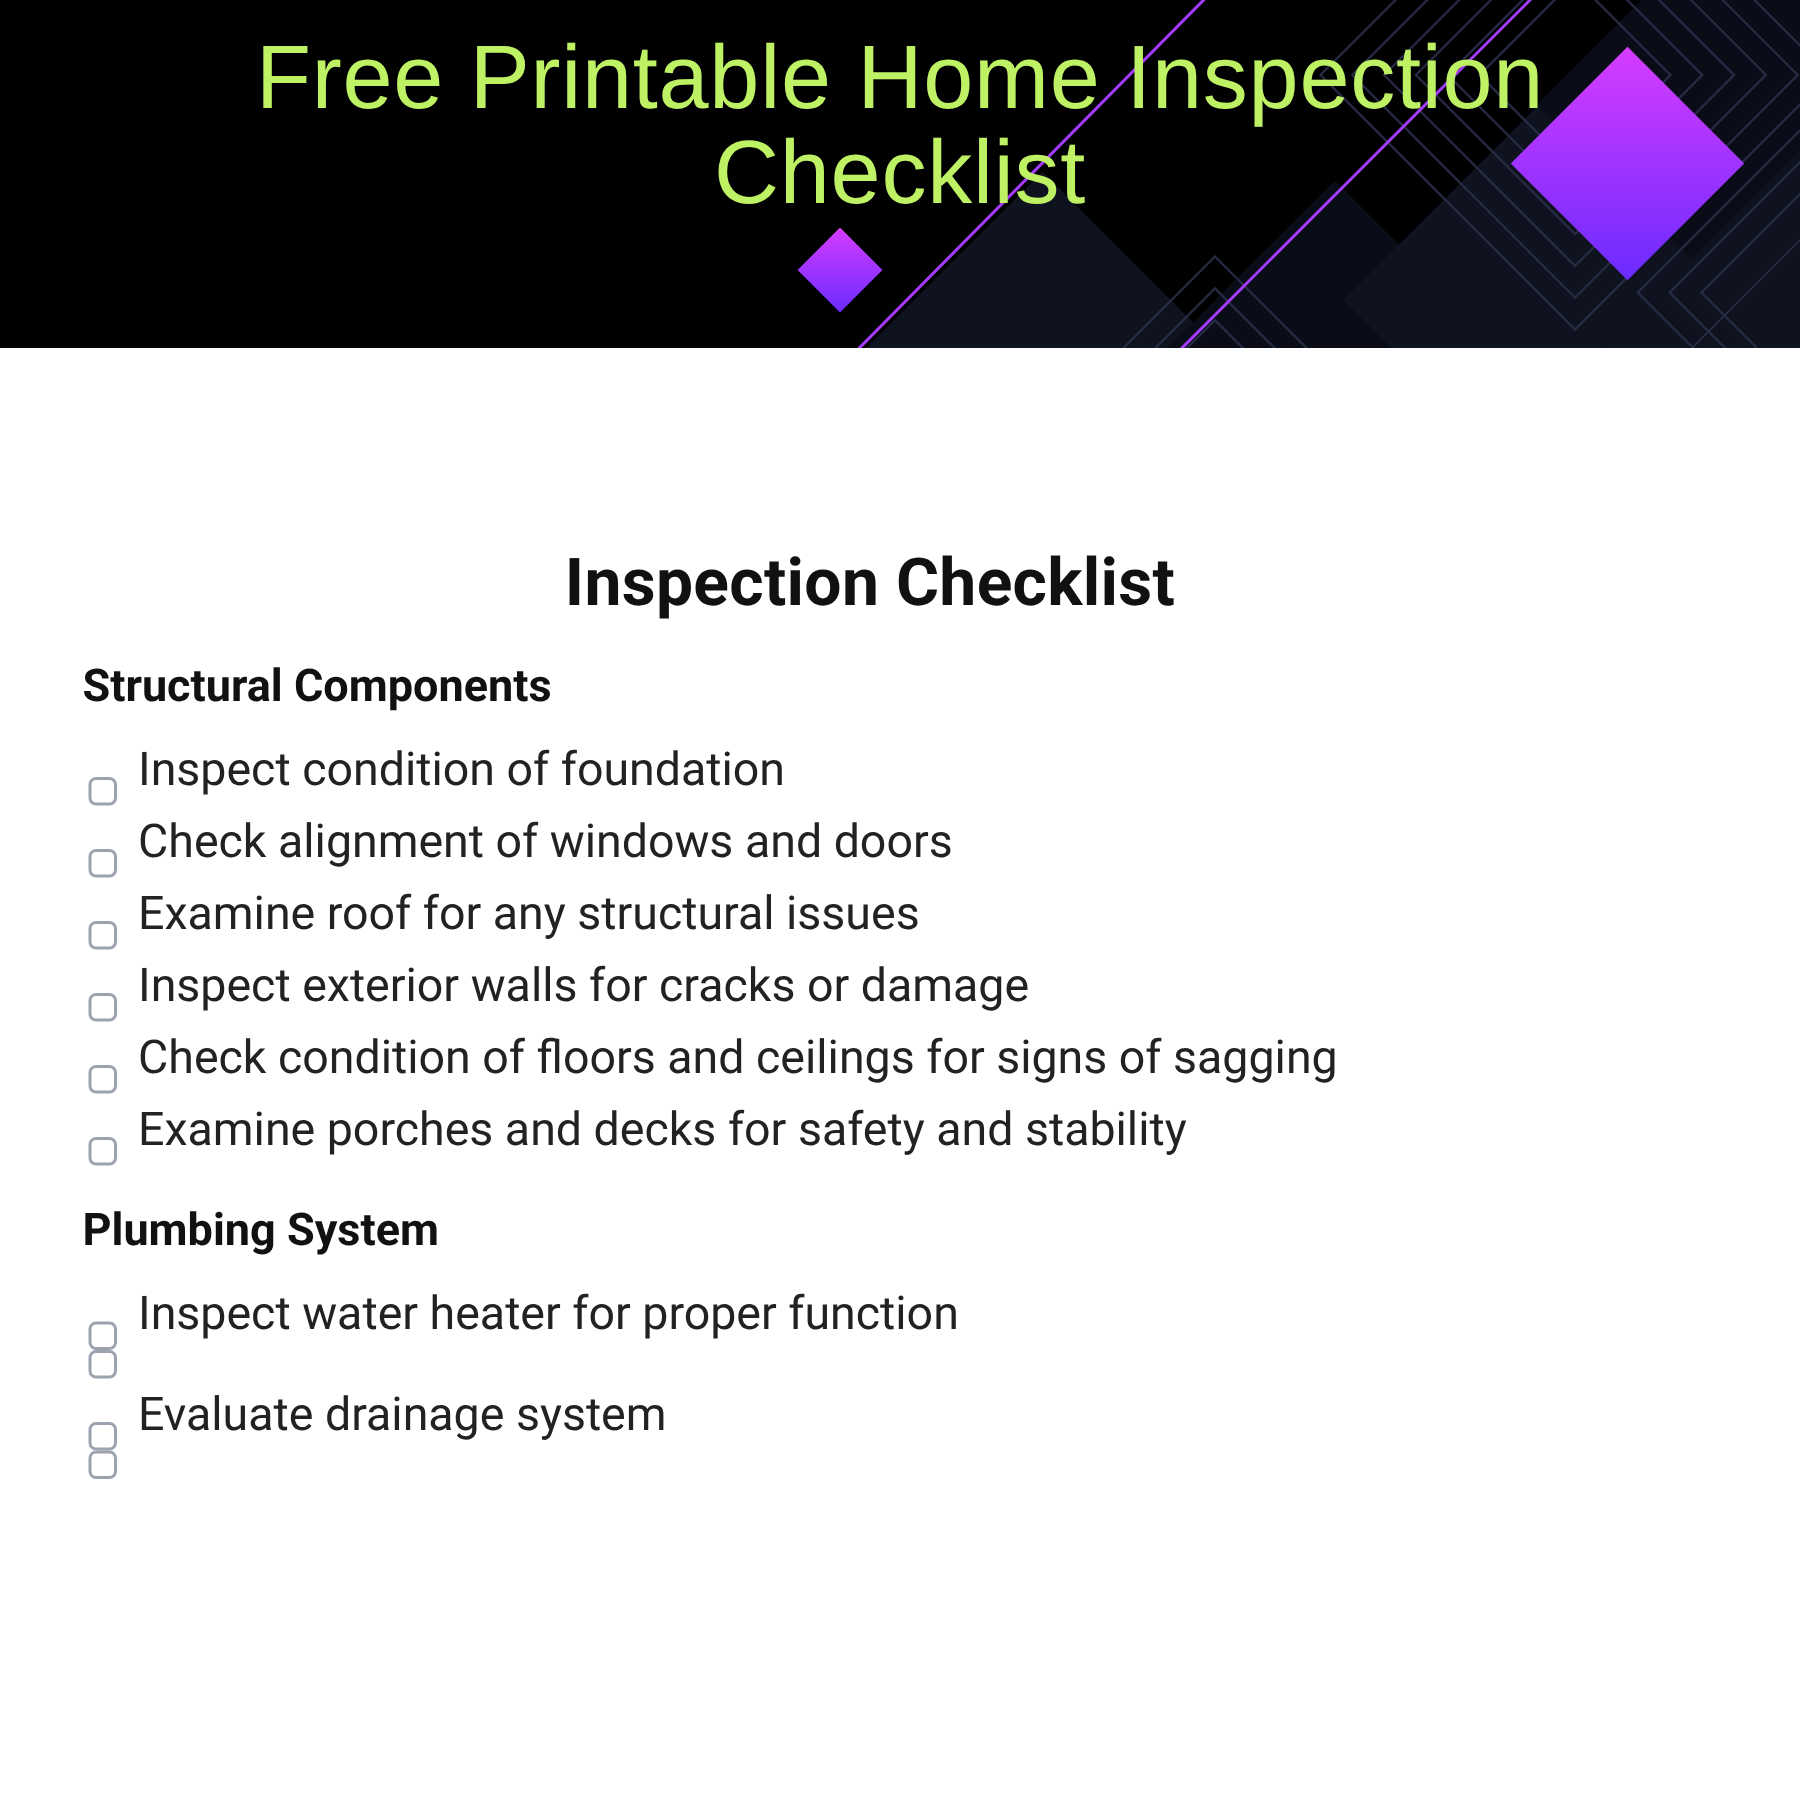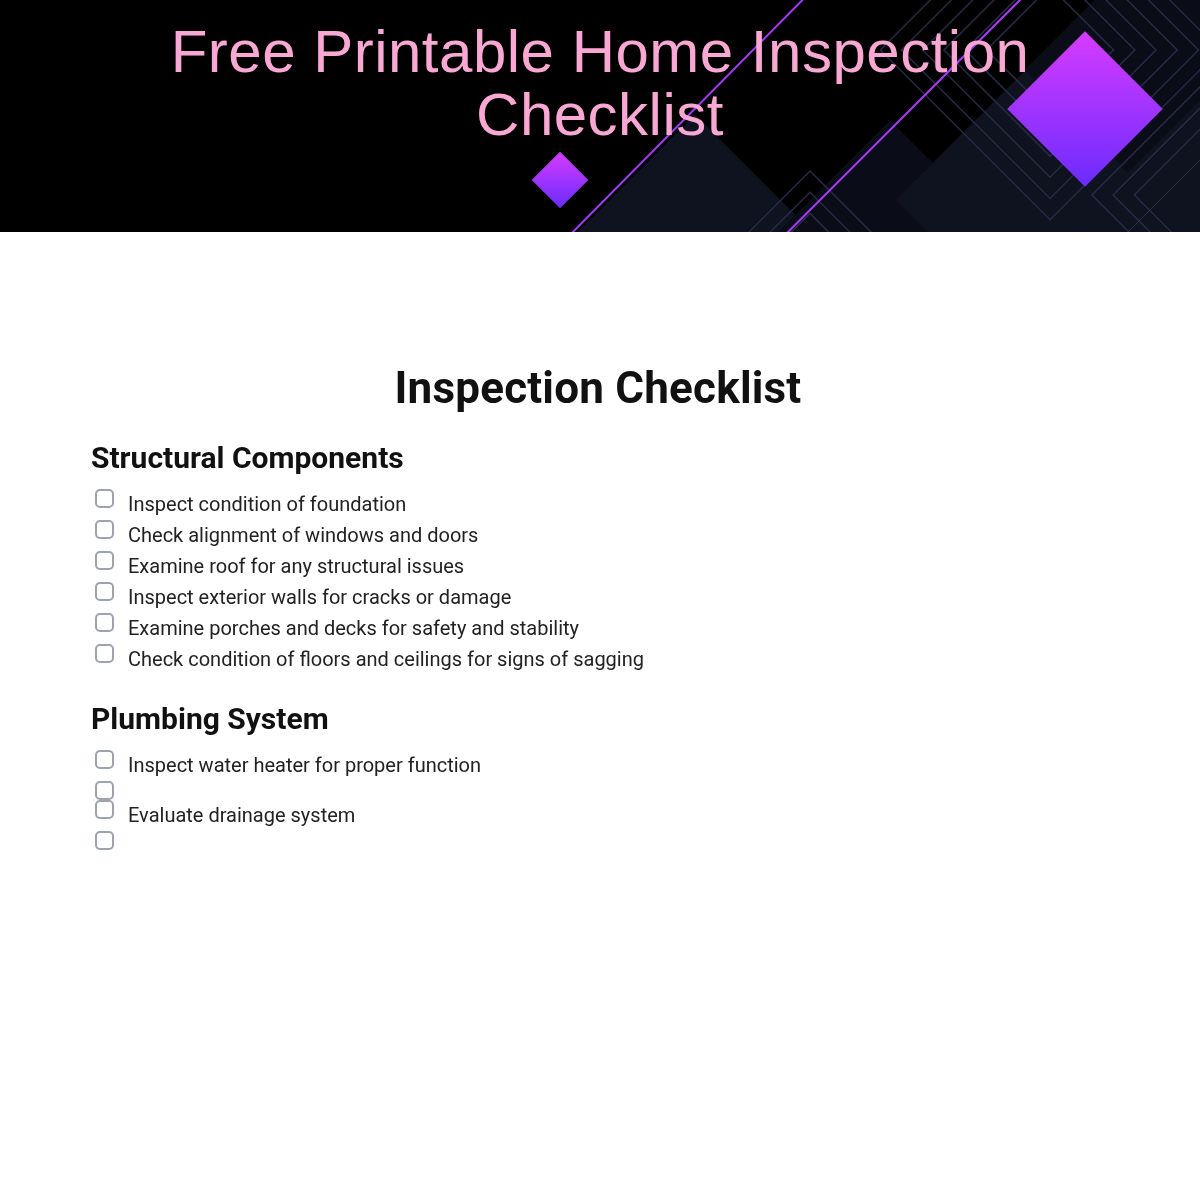--- a/index.html
+++ b/index.html
@@ -13,39 +13,39 @@
     background: #000;
     overflow: hidden;
   }
   .banner-title {
     position: absolute;
     top: 20px;
     left: 50%;
     transform: translateX(-50%);
     width: 90%;
     text-align: center;
-    color: #f9a8d4;
+    color: #bef264;
     font-family: "Helvetica Neue", Helvetica, Arial, sans-serif;
     font-stretch: condensed;
     font-weight: 500;
     font-size: 60px;
     line-height: 1.05;
     letter-spacing: 0.5px;
     z-index: 20;
   }
 
   
   .dark-fill { fill: #0f1320; }
   .stroke-outline { fill: none; stroke: #272b44; stroke-width: 1.5; }
   .diag-line { stroke: #a53bff; stroke-width: 2; }
   .thin-line { stroke: #2e3046; stroke-width: 1; }
   .darker { fill: #0a0d18; }
 
   .page {
-    padding: 130px 95px 0 91px;
+    padding: 130px 95px 0 55px;
   }
   .page-title {
     text-align: center;
     font-size: 44px;
     font-weight: 700;
     color: #111;
     letter-spacing: 0.2px;
   }
   .meta {
     margin-top: 75px;
@@ -59,23 +59,23 @@
     color: #111;
     margin-top: 26px;
     margin-bottom: 14px;
   }
   ul.checklist {
     list-style: none;
     padding-left: 4px;
   }
   ul.checklist li {
     display: flex;
-    align-items: flex-start;
+    align-items: flex-end;
     gap: 14px;
-    font-size: 20px;
+    font-size: 31px;
     line-height: 1.55;
     color: #222;
   }
   .checkbox {
     width: 19px;
     height: 19px;
     border: 2px solid #9ca3af;
     border-radius: 5px;
     flex: 0 0 auto;
     background: #fff;
@@ -160,25 +160,25 @@
     <li>
         <span class="checkbox"></span>
         <span>Examine roof for any structural issues</span>
       </li>
     <li>
         <span class="checkbox"></span>
         <span>Inspect exterior walls for cracks or damage</span>
       </li>
     <li>
         <span class="checkbox"></span>
-        <span>Examine porches and decks for safety and stability</span>
+        <span>Check condition of floors and ceilings for signs of sagging</span>
       </li>
     <li>
         <span class="checkbox"></span>
-        <span>Check condition of floors and ceilings for signs of sagging</span>
+        <span>Examine porches and decks for safety and stability</span>
       </li>
   </ul>
 
   <h3 class="section-heading">Plumbing System</h3>
   <ul class="checklist">
     <li>
         <span class="checkbox"></span>
         <span>Inspect water heater for proper function</span>
       </li>
     <li>

